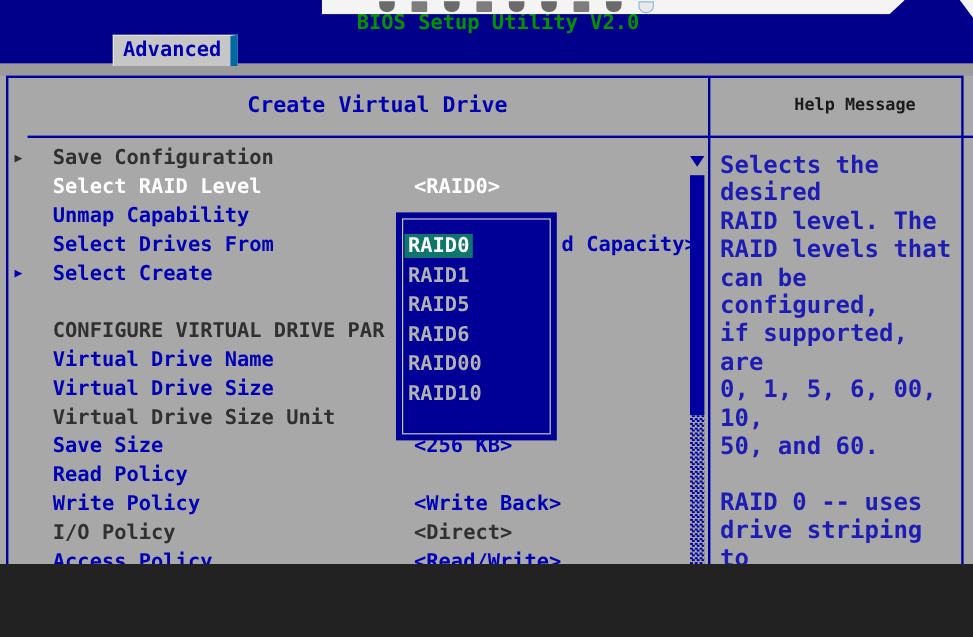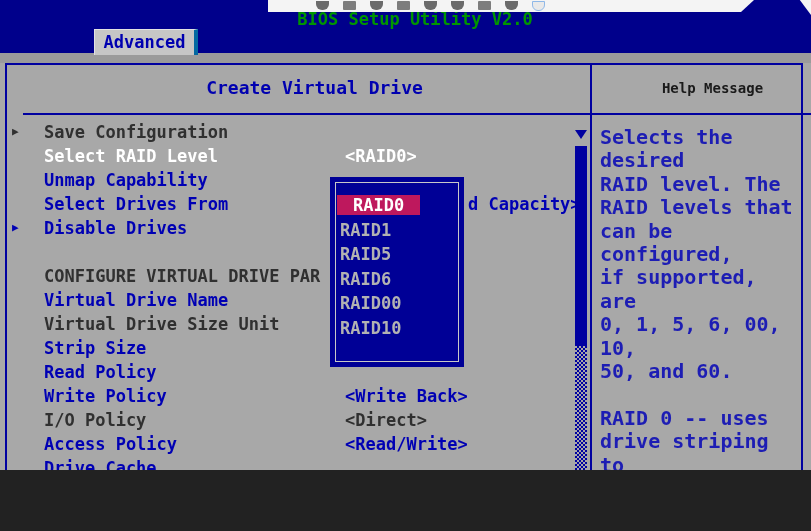--- a/index.html
+++ b/index.html
@@ -19,21 +19,21 @@
   .toolbar-frag{position:absolute;left:268px;top:0;width:486px;height:12px;background:#f4f4f4;
     clip-path:polygon(0 0,100% 0,calc(100% - 13px) 100%,0 100%);
     display:flex;align-items:flex-start;gap:14px;padding-left:48px;box-sizing:border-box;z-index:6;}
   .toolbar-frag .frag{width:13px;height:9px;margin-top:1px;background:#6b6b6b;border-radius:0 0 6px 6px;}
   .toolbar-frag .frag.sq{border-radius:1px;background:#7d7d7d;}
   .toolbar-frag .frag.lite{background:#e9e9e9;border:1px solid #8fb8e8;width:11px;height:8px;}
   .corner-sliver{position:absolute;right:0;top:0;width:14px;height:15px;background:#f4f4f4;
     clip-path:polygon(100% 0,20% 0,100% 100%);z-index:6;}
   
   .tab{position:absolute;left:94px;top:29px;width:104px;height:26px;background:#c6c6c6;
-    border-top:1px solid #e2e2e2;border-left:1px solid #e2e2e2;border-right:4px solid #0369a1;
+    border-top:1px solid #e2e2e2;border-left:1px solid #e2e2e2;border-right:6px solid #0369a1;
     color:#0000b0;font-size:17px;text-align:center;line-height:25px;box-sizing:border-box;}
   
   .frame{position:absolute;left:5px;top:63px;width:798px;height:478px;
     border:2px solid #0000a0;box-sizing:border-box;}
   .hdr{position:absolute;left:0;top:0;width:794px;height:48px;border-bottom:2px solid #0000a0;margin-left:16px;}
   .hdr-left{position:absolute;left:0;top:0;width:583px;height:46px;line-height:46px;
     text-align:center;color:#0000b0;font-size:18px;}
   .hdr-right{position:absolute;left:585px;top:0;width:209px;height:46px;line-height:46px;
     text-align:center;color:#1a1a1a;font-size:14px;}
   .vdiv{position:absolute;left:583px;top:0;width:2px;height:478px;background:#0000a0;}
@@ -45,21 +45,21 @@
   .row .value{position:absolute;left:338px;top:0;}
   .row .value.tail{left:461px;}
   .row.normal{color:#0000b4;}
   .row.grayed{color:#303030;}
   .row.highlighted{color:#ffffff;}
   
   .dropdown{position:absolute;left:330px;top:177px;width:134px;height:190px;background:#000096;z-index:5;}
   .dropdown .inner{position:absolute;left:5px;top:5px;right:5px;bottom:5px;border:1px solid #c8c8c8;}
   .opts{position:absolute;left:10px;top:16px;font-size:17px;line-height:24.5px;color:#b2b2b2;}
   .opt{white-space:nowrap;}
-  .opt-sel{background:#be185d;color:#ffffff;padding:0 16px;margin-left:-3px;}
+  .opt-sel{background:#0f766e;color:#ffffff;padding:0 3px;margin-left:-3px;}
   
   .sbar{position:absolute;left:574px;top:128px;width:14px;height:403px;z-index:4;}
   .sb-arr-down{position:absolute;left:1px;top:2px;width:0;height:0;
     border-left:6px solid transparent;border-right:6px solid transparent;border-top:9px solid #0000a0;}
   .sb-thumb{position:absolute;left:1px;top:18px;width:12px;height:200px;background:#0000a0;}
   .sb-track{position:absolute;left:1px;top:218px;width:12px;height:162px;
     background:repeating-conic-gradient(#0000a0 0% 25%, #a8a8a8 0% 50%) 0 0/4px 4px;}
   .sb-arr-up{position:absolute;left:1px;top:385px;width:0;height:0;
     border-left:6px solid transparent;border-right:6px solid transparent;border-bottom:9px solid #0000a0;}
   
@@ -112,37 +112,41 @@
     <div class="row normal">
       <span class="label">Unmap Capability</span>
       <span class="value"></span>
     </div>
     <div class="row normal">
       <span class="label">Select Drives From</span>
       <span class="value tail">d Capacity&gt;</span>
     </div>
     <div class="row normal">
       <span class="arrow">▶</span>
-      <span class="label">Disable Drives</span>
+      <span class="label">Select Create</span>
       <span class="value"></span>
     </div>
     <div class="row"></div>
     <div class="row grayed">
       <span class="label">CONFIGURE VIRTUAL DRIVE PAR</span>
     </div>
     <div class="row normal">
       <span class="label">Virtual Drive Name</span>
       <span class="value"></span>
     </div>
+    <div class="row normal">
+      <span class="label">Virtual Drive Size</span>
+      <span class="value"></span>
+    </div>
     <div class="row grayed">
       <span class="label">Virtual Drive Size Unit</span>
       <span class="value"></span>
     </div>
     <div class="row normal">
-      <span class="label">Strip Size</span>
+      <span class="label">Save Size</span>
       <span class="value">&lt;256 KB&gt;</span>
     </div>
     <div class="row normal">
       <span class="label">Read Policy</span>
     </div>
     <div class="row normal">
       <span class="label">Write Policy</span>
       <span class="value">&lt;Write Back&gt;</span>
     </div>
     <div class="row grayed">

